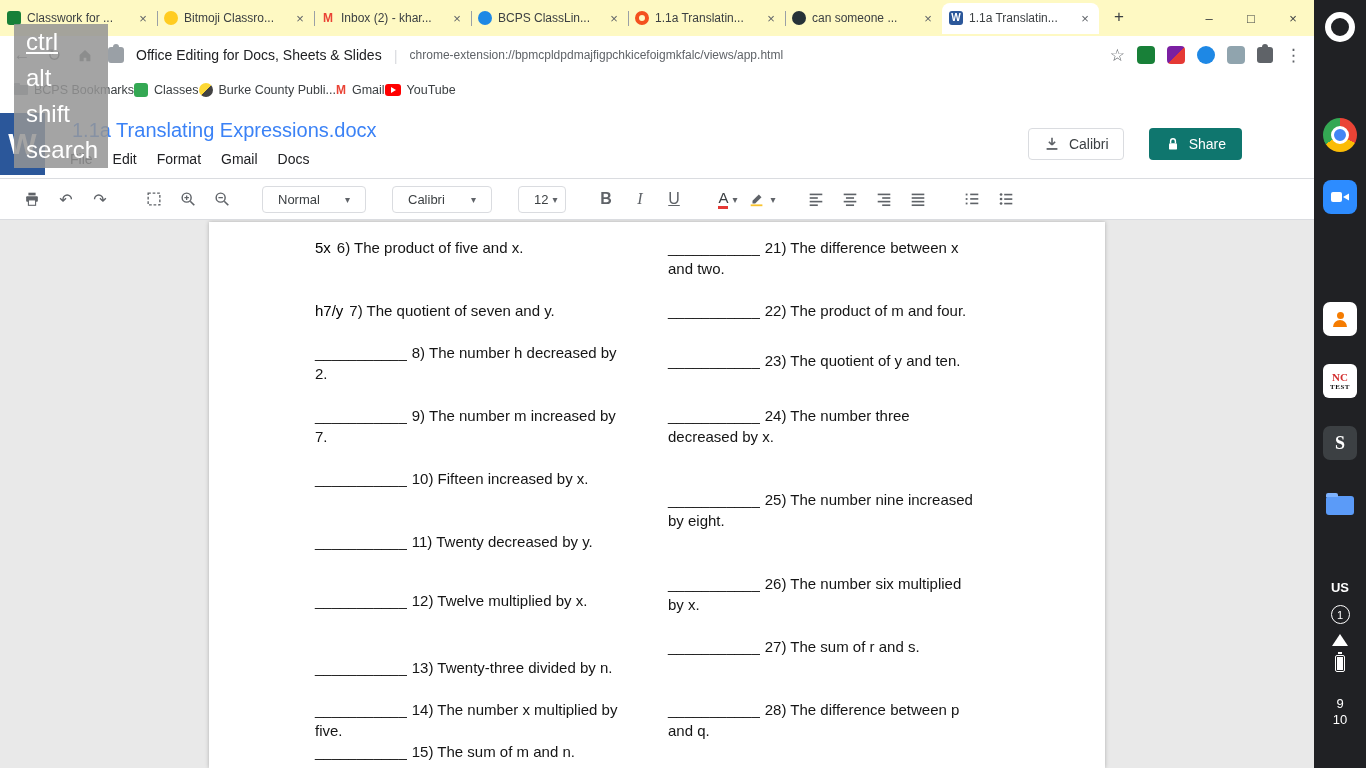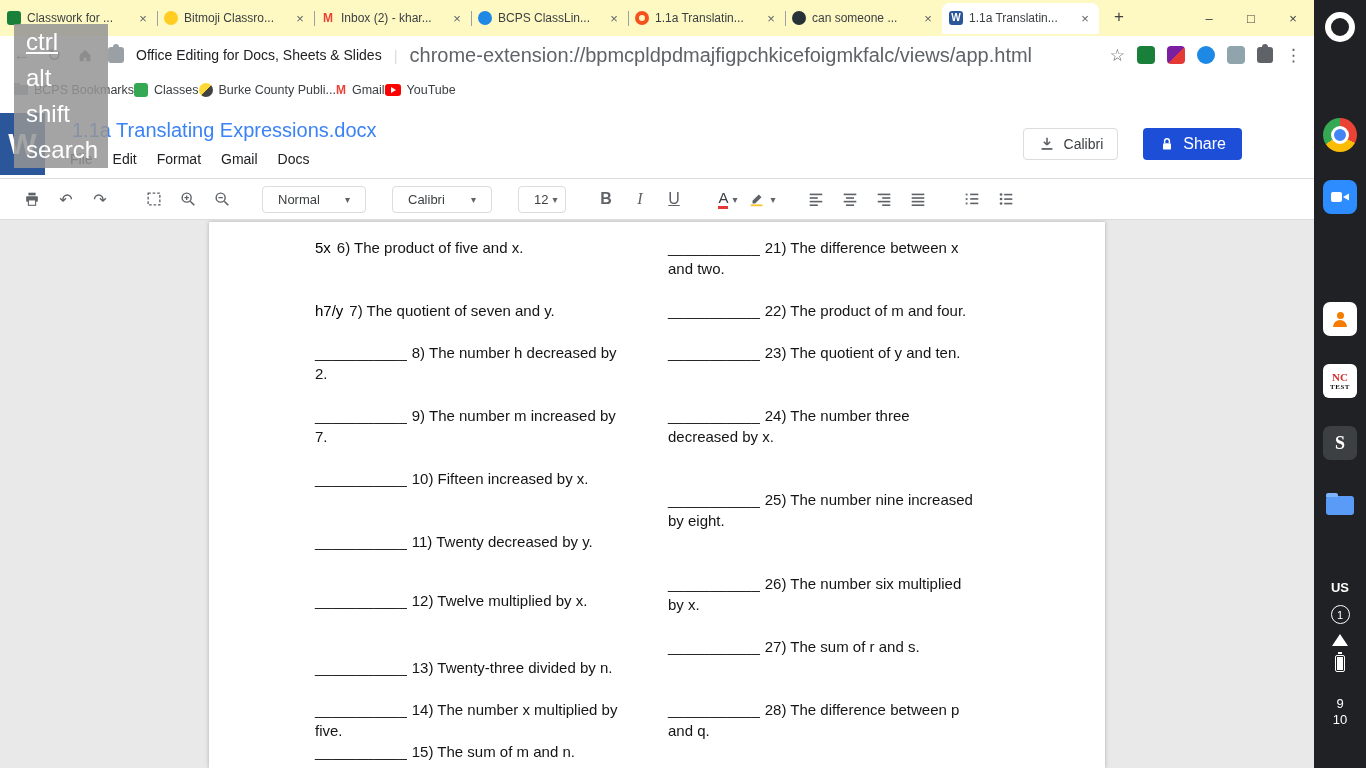--- a/index.html
+++ b/index.html
@@ -32,21 +32,21 @@
   .win-controls { margin-left:auto; align-self:stretch; display:flex; }
   .wc { width:42px; height:36px; display:flex; align-items:center; justify-content:center; font-size:13px; color:#3C4043; }
 
   
   .omni-row { height:38px; background:#fff; display:flex; align-items:center; padding:0 12px; gap:12px; flex:none; }
   .nav-glyph { font-size:17px; color:#5F6368; width:20px; text-align:center; }
   .chip-ic { width:16px; height:16px; background:#9AA0A6; border-radius:3px; position:relative; flex:none; }
   .chip-ic::after { content:""; position:absolute; left:5px; top:-3px; width:6px; height:6px; background:#9AA0A6; border-radius:50%; }
   .ext-name { font-size:14px; color:#202124; white-space:nowrap; }
   .omni-sep { color:#DADCE0; font-size:15px; }
-  .omni-url { font-size:20px; color:#5F6368; white-space:nowrap; overflow:hidden; text-overflow:ellipsis; flex:1; min-width:0; }
+  .omni-url { font-size:12px; color:#5F6368; white-space:nowrap; overflow:hidden; text-overflow:ellipsis; flex:1; min-width:0; }
   .star-glyph { font-size:17px; color:#5F6368; }
   .ext-ic { width:18px; height:18px; border-radius:4px; flex:none; }
   .x1 { background:#188038; }
   .x2 { background:linear-gradient(135deg,#7B1FA2 50%,#E53935 50%); }
   .x3 { background:#1E88E5; border-radius:50%; }
   .x4 { background:#90A4AE; }
   .puzzle-ic { width:16px; height:16px; background:#5F6368; border-radius:3px; position:relative; flex:none; }
   .puzzle-ic::after { content:""; position:absolute; left:5px; top:-3px; width:6px; height:6px; background:#5F6368; border-radius:50%; }
   .menu-dots { font-size:17px; color:#5F6368; }
 
@@ -62,21 +62,21 @@
   .bm-yt::after { content:""; position:absolute; left:6px; top:3px; border-left:5px solid #fff; border-top:3px solid transparent; border-bottom:3px solid transparent; }
 
   
   .app { flex:1; display:flex; flex-direction:column; min-height:0; }
   .doc-header { height:72px; position:relative; background:#fff; flex:none; }
   .file-badge { position:absolute; left:0; top:7px; width:45px; height:62px; background:#2B579A; color:#fff; font-size:30px; font-weight:bold; display:flex; align-items:center; justify-content:center; }
   .doc-title { position:absolute; left:72px; top:13px; font-size:20px; color:#3b82f6; }
   .menu-row { position:absolute; left:70px; top:45px; display:flex; gap:20px; font-size:14px; color:#202124; }
   .header-actions { position:absolute; right:72px; top:22px; display:flex; gap:25px; }
   .btn-download { height:32px; padding:0 14px; border:1px solid #DADCE0; border-radius:4px; background:#fff; display:flex; align-items:center; gap:8px; font-size:14px; color:#3C4043; }
-  .btn-share { height:32px; padding:0 16px; border:none; border-radius:4px; background:#1d4ed8; color:#fff; display:flex; align-items:center; gap:8px; font-size:16px; }
+  .btn-share { height:32px; padding:0 16px; border:none; border-radius:4px; background:#0f766e; color:#fff; display:flex; align-items:center; gap:8px; font-size:14px; }
 
   
   .toolbar { height:42px; border-top:1px solid #DADCE0; border-bottom:1px solid #DADCE0; background:#fff; display:flex; align-items:center; padding:0 18px; gap:6px; flex:none; }
   .tb-btn { width:28px; height:28px; display:flex; align-items:center; justify-content:center; color:#5F6368; font-size:16px; flex:none; }
   .tb-gap { width:14px; flex:none; }
   .dropdown { height:27px; border:1px solid #DADCE0; border-radius:4px; display:flex; align-items:center; justify-content:space-between; padding:0 15px; font-size:13px; color:#3C4043; flex:none; }
   .dd-style { width:104px; } .dd-font { width:100px; } .dd-size { width:48px; }
   .caret { font-size:10px; color:#5F6368; margin-left:4px; }
   .fmt-b { font-weight:bold; } .fmt-i { font-style:italic; font-family:"Liberation Serif",serif; } .fmt-u { text-decoration:underline; }
   .color-a { display:flex; align-items:center; }
@@ -88,21 +88,21 @@
   .pageD { width:896px; background:#fff; margin-top:2px; position:relative; box-shadow:0 0 4px rgba(0,0,0,0.25); }
   .doc-col { position:absolute; top:0; }
   .col-left { left:106px; }
   .col-right { left:459px; }
   .doc-item { position:absolute; margin:0; font-size:15px; line-height:21px; color:#151515; }
   .w-w { width:332px; } .w-n { width:305px; } .w-m { width:312px; }
   .ans { color:#000000; }
   .ans:not(:empty) { margin-right:6px; }
   .blank:not(:empty) { margin-right:5px; }
   .li-1{top:15px}.li-2{top:78px}.li-3{top:120px}.li-4{top:183px}.li-5{top:246px}.li-6{top:309px}.li-7{top:368px}.li-8{top:435px}.li-9{top:477px}.li-10{top:519px}
-  .ri-1{top:15px}.ri-2{top:78px}.ri-3{top:120px}.ri-4{top:183px}.ri-5{top:267px}.ri-6{top:351px}.ri-7{top:414px}.ri-8{top:477px}
+  .ri-1{top:15px}.ri-2{top:78px}.ri-3{top:128px}.ri-4{top:183px}.ri-5{top:267px}.ri-6{top:351px}.ri-7{top:414px}.ri-8{top:477px}
 
   
   .mod-overlay { position:absolute; left:14px; top:24px; z-index:60; display:flex; flex-direction:column; width:94px; }
   .mod-key { background:rgba(148,148,148,0.85); color:#fff; font-size:24px; line-height:1.5; padding:0 12px; }
   .mod-key.held { text-decoration:underline; }
 
   
   .shelf { position:absolute; right:0; top:0; width:52px; height:768px; background:#202124; display:flex; flex-direction:column; align-items:center; }
   .status-ring { margin-top:12px; width:30px; height:30px; border:6px solid #fff; border-radius:50%; flex:none; }
   .shelf-ic { width:34px; height:34px; flex:none; position:relative; display:flex; align-items:center; justify-content:center;font-family:Liberation Serif, serif; }

